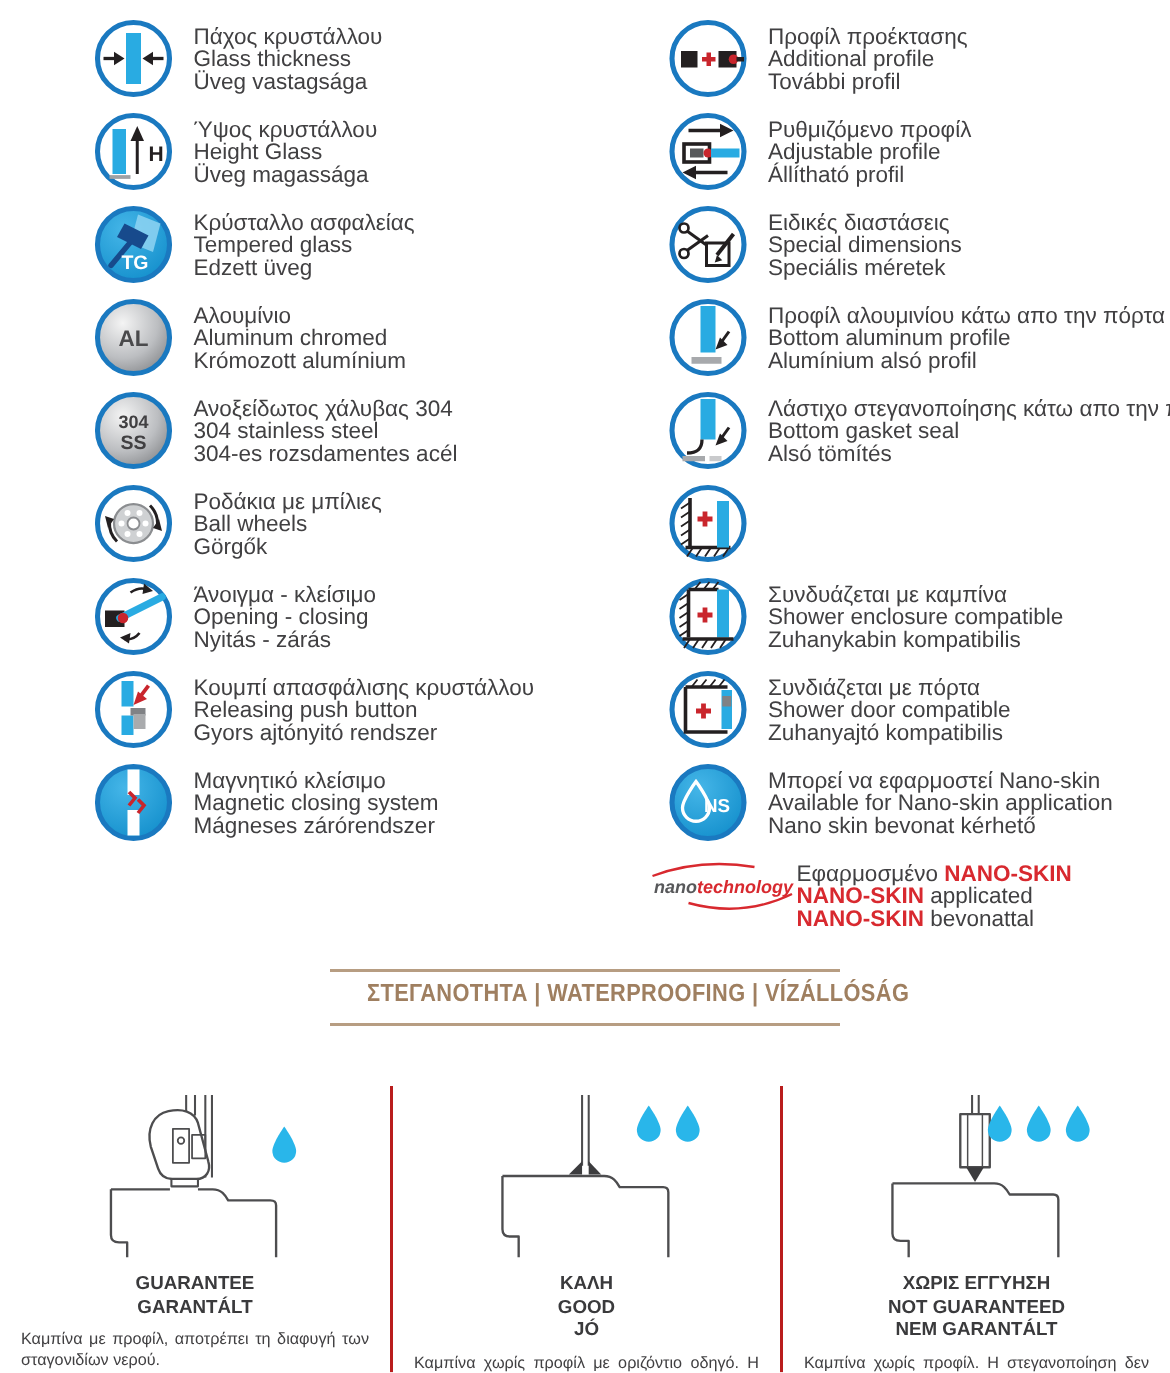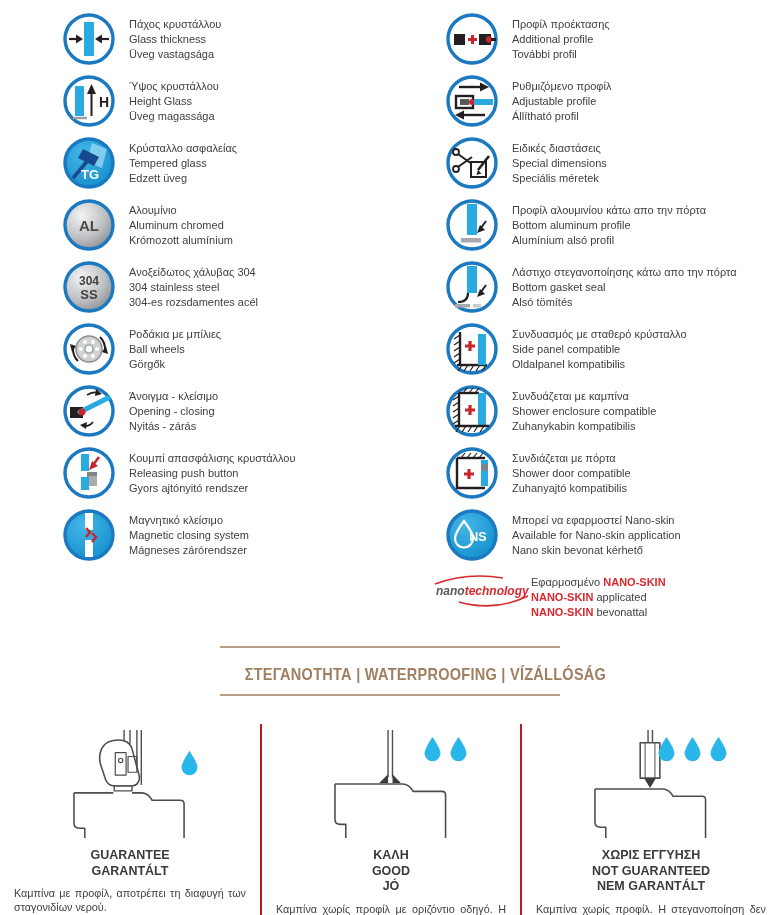--- a/index.html
+++ b/index.html
@@ -7,33 +7,33 @@
     position:relative; width:780px; height:915px; overflow:hidden;
     background:#fff; font-family:"Liberation Sans", sans-serif; color:#414042;
   }
   
   .legend-col { position:absolute; top:12px; display:flex; flex-direction:column; }
   .legend-col.left  { left:62px;  width:335px; }
   .legend-col.right { left:445px; width:335px; }
   .row { display:flex; align-items:center; min-height:54px; margin-bottom:8px; }
   .ic  { width:54px; height:54px; flex:0 0 54px; margin-right:13px; }
   .ic svg { display:block; }
-  .txt { font-size:11px; line-height:15px; color:#414042; }
+  .txt { font-size:15px; line-height:15px; color:#414042; }
   .txt div { white-space:nowrap; }
 
   
   .nano-logo { flex:0 0 90px; margin-left:-14px; margin-right:10px;font-style:italic; }
   .nano-line .red { color:#d8292f; font-weight:bold; }
 
   
   .wp-title-wrap { position:absolute; top:646px; left:0; right:0; display:flex; justify-content:center; }
   .wp-title-box {
     width:340px; text-align:right;
     border-top:2px solid #b79d82; border-bottom:2px solid #b79d82;
-    padding:17px 0 10px;
+    padding:5px 0 10px;
   }
   .wp-title {
     display:inline-block; font-size:16.5px; font-weight:bold; color:#9f7f60;
     transform:scaleX(.88); transform-origin:center; white-space:nowrap; letter-spacing:.3px;
   }
 
   
   .wp-cols { position:absolute; top:724px; left:0; right:0; bottom:0; display:flex; }
   .wp-col { width:260px; box-sizing:border-box; }
   .wp-col + .wp-col { border-left:2px solid #b91c1c; }
@@ -335,25 +335,20 @@
         <svg viewBox="0 0 54 54" width="54" height="54">
           <circle cx="27" cy="27" r="24" fill="#fff" stroke="#1a79c0" stroke-width="3.4"></circle>
           <path d="M15,10 V42" stroke="#231f20" stroke-width="2.4"></path>
           <path d="M15,13 l-6,4 M15,19 l-6,4 M15,25 l-6,4 M15,31 l-6,4 M15,37 l-6,4" stroke="#231f20" stroke-width="1.2"></path>
           <path d="M12,43 H42" stroke="#231f20" stroke-width="2.4"></path>
           <path d="M17,43 l-4,6 M23,43 l-4,6 M29,43 l-4,6 M35,43 l-4,6 M41,43 l-4,6" stroke="#231f20" stroke-width="1.2"></path>
           <path d="M20,24 h10 M25,19 v10" stroke="#c9252c" stroke-width="3.2"></path>
           <rect x="33" y="12" width="8" height="31" fill="#29abe2"></rect>
         </svg>
       </span>
-      <div class="txt">
-        <div>Συνδυασμός με σταθερό κρύσταλλο</div>
-        <div>Side panel compatible</div>
-        <div>Oldalpanel kompatibilis</div>
-      </div>
     </div>
 
     <div class="row">
       <span class="ic">
         <svg viewBox="0 0 54 54" width="54" height="54">
           <circle cx="27" cy="27" r="24" fill="#fff" stroke="#1a79c0" stroke-width="3.4"></circle>
           <path d="M14,9 V41" stroke="#231f20" stroke-width="2.4"></path>
           <path d="M14,12 l-6,4 M14,18 l-6,4 M14,24 l-6,4 M14,30 l-6,4 M14,36 l-6,4" stroke="#231f20" stroke-width="1.2"></path>
           <path d="M14,9 H34" stroke="#231f20" stroke-width="2.4"></path>
           <path d="M18,9 l4,-5 M24,9 l4,-5 M30,9 l4,-5" stroke="#231f20" stroke-width="1.2"></path>

